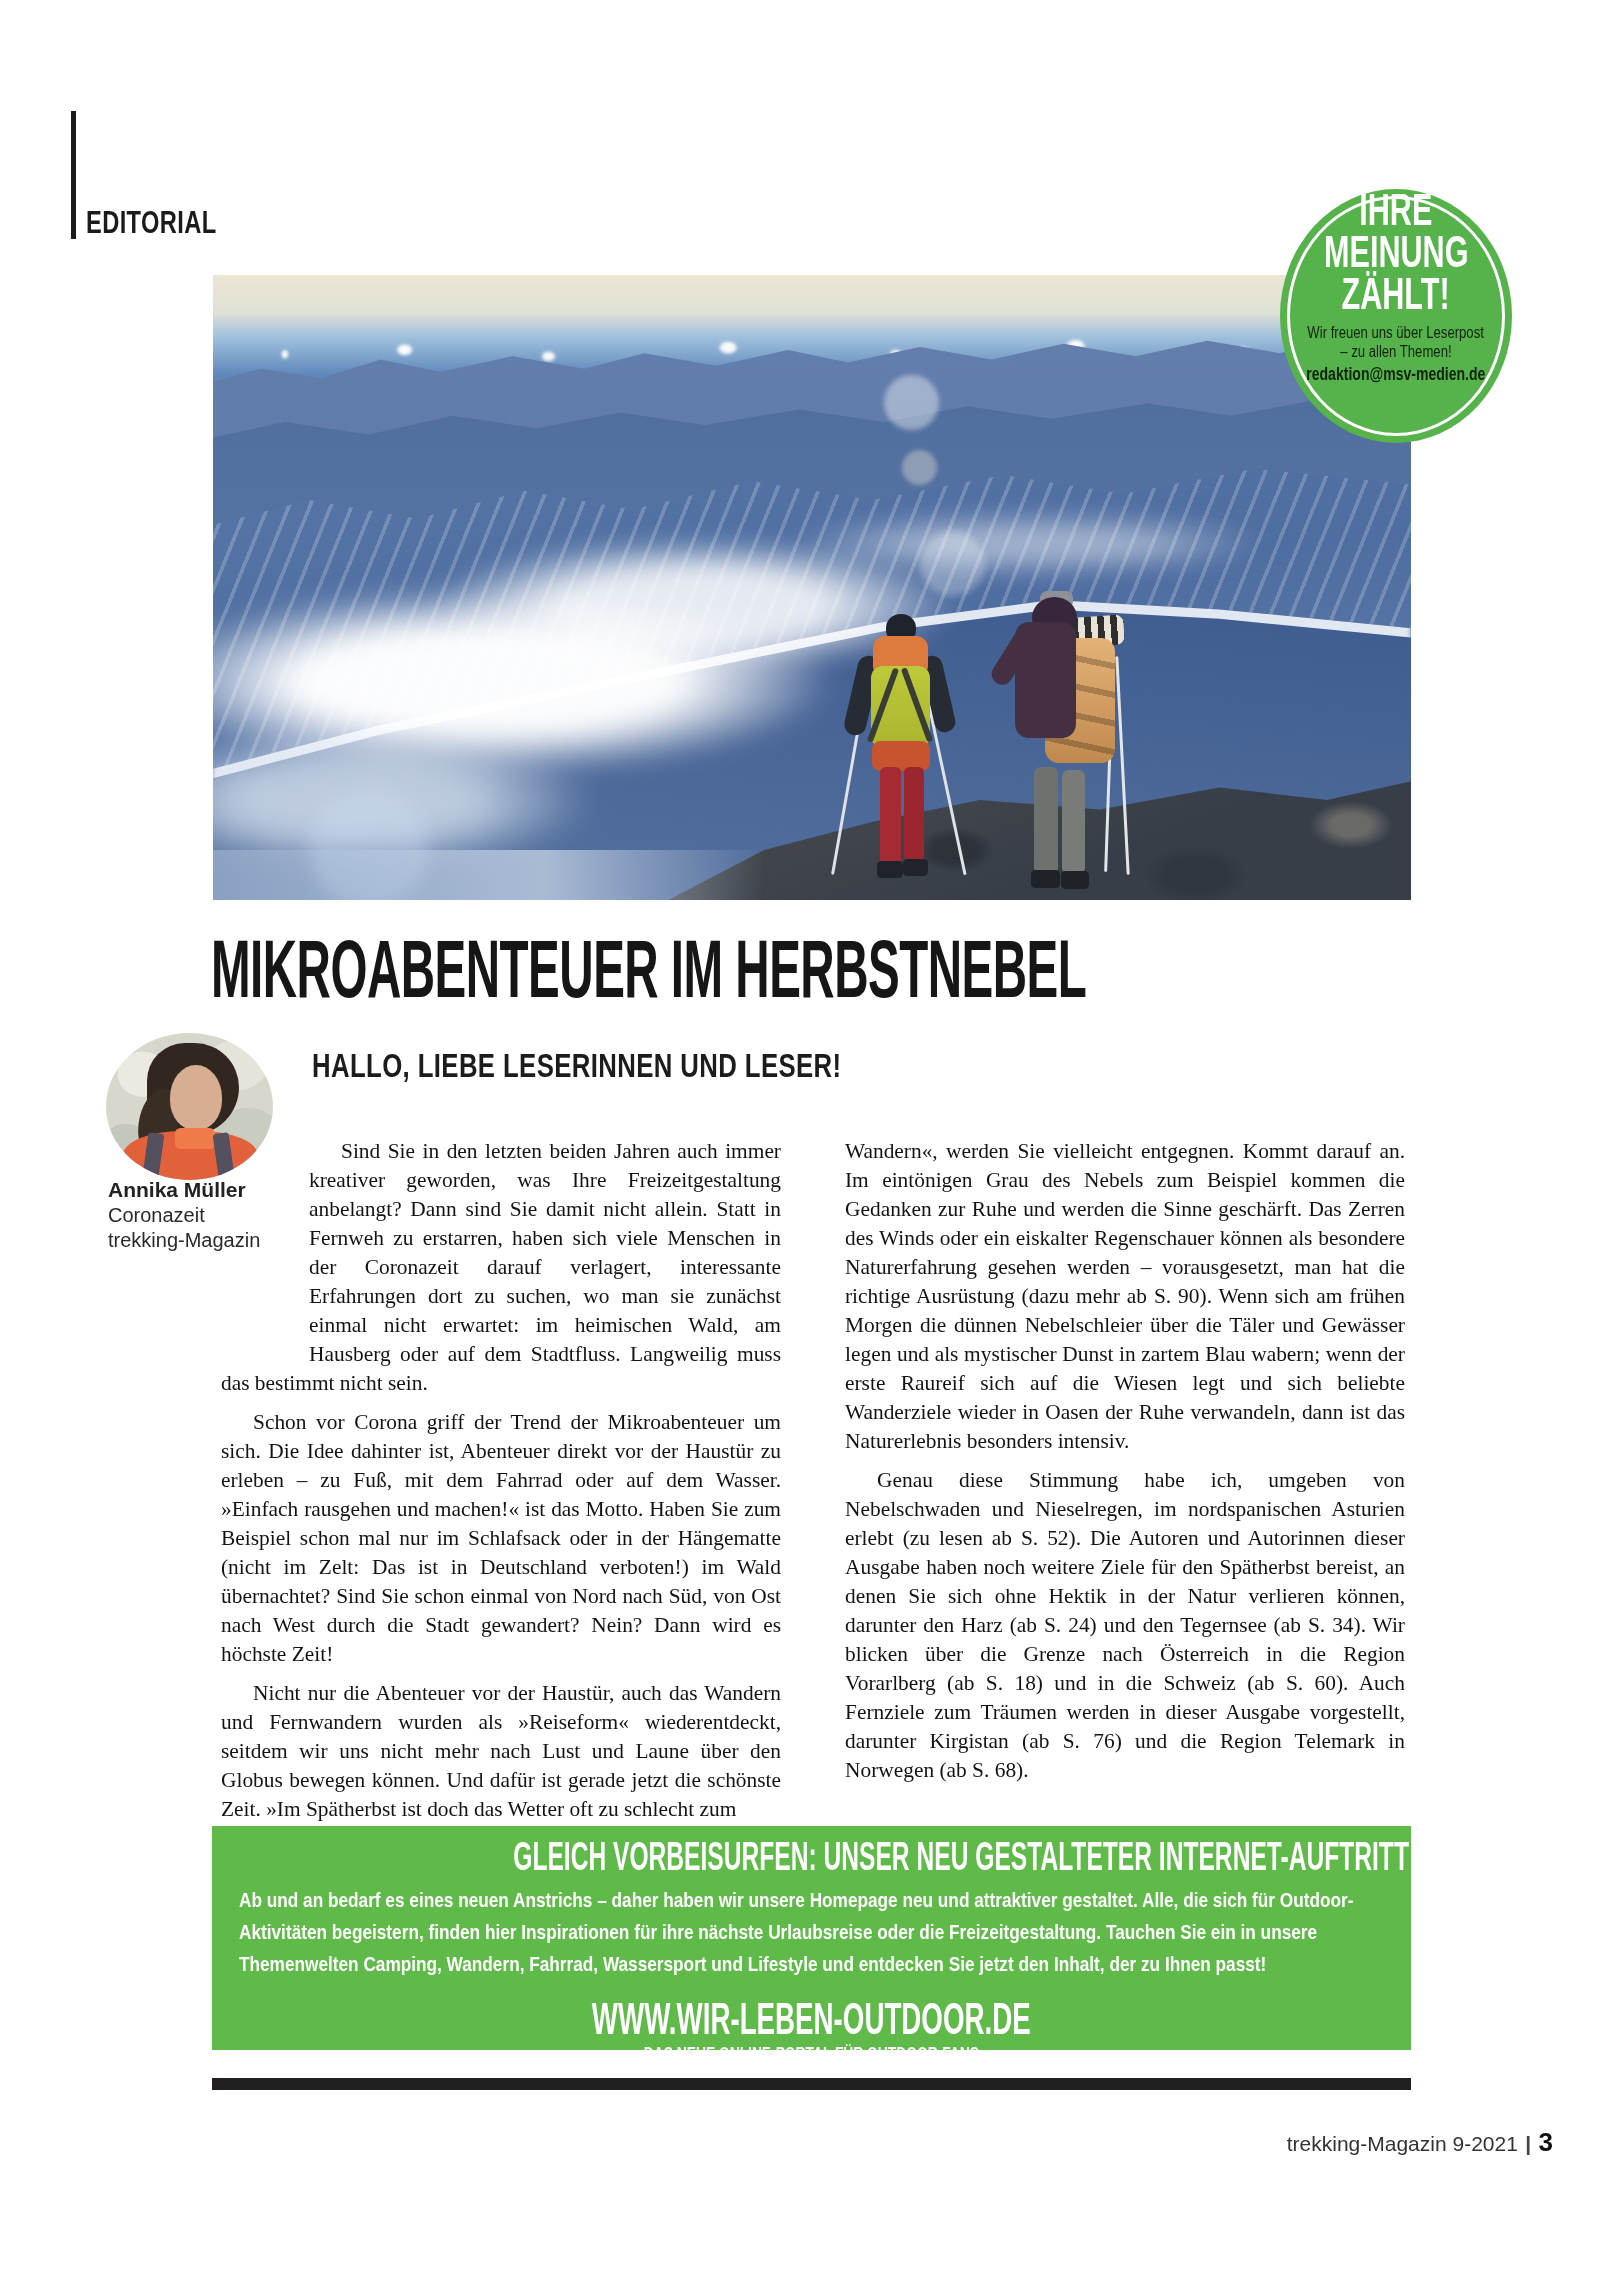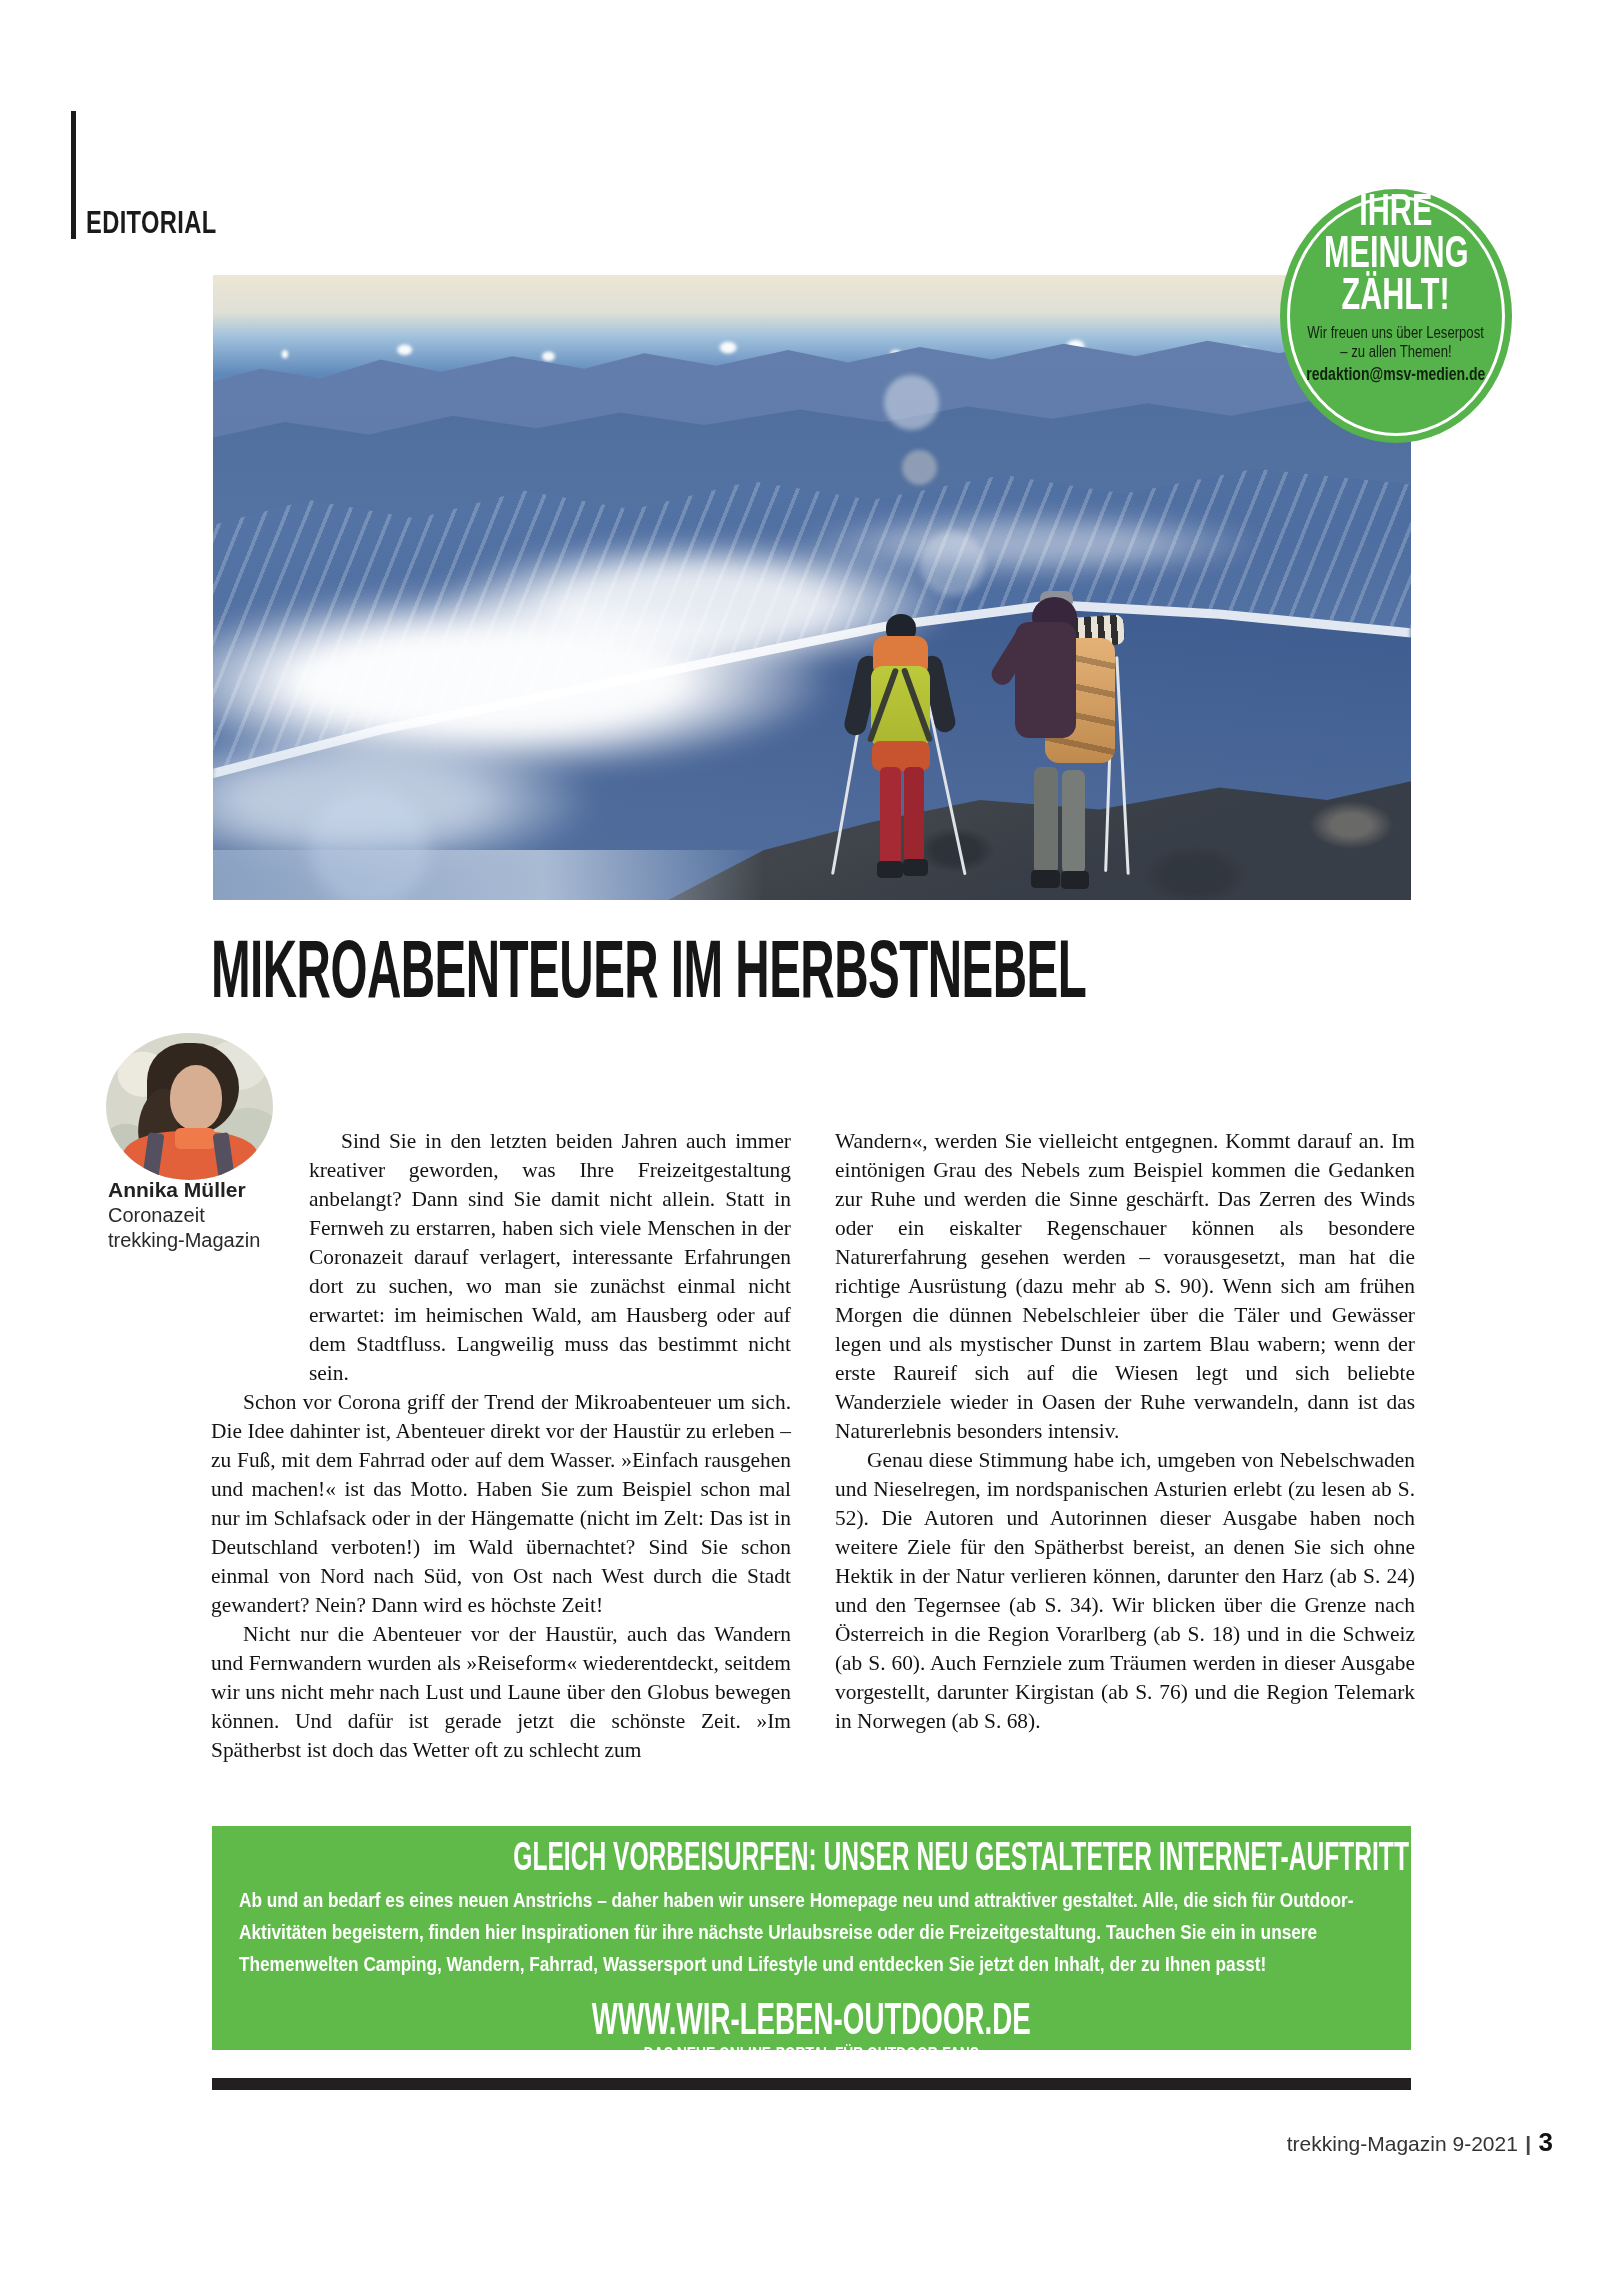--- a/index.html
+++ b/index.html
@@ -133,21 +133,21 @@
   .strapR{left:110px;top:100px;width:15.7px;height:51px;background:#545060;transform:rotate(-8deg);border-radius:3.7px;}
   .author-name{left:108px;top:1178px;font-size:21px;font-weight:bold;color:#222;}
   .author-role{left:108px;top:1204px;font-size:20px;color:#2a2a2a;}
   .author-org{left:108px;top:1229px;font-size:20px;color:#2a2a2a;}
 
   
   .columns{left:211px;top:1127px;width:1204px;display:flex;}
   .col{width:580px;font-family:"Liberation Serif",serif;font-size:21.4px;line-height:29px;
        text-align:justify;color:#131313;}
   .col-left{margin-right:44px;}
-  .col p{margin:0;text-indent:32px;}
+  .col p{margin:10px;text-indent:32px;}
   .float-spacer{float:left;width:98px;height:236px;}
 
   
   .banner{left:212px;top:1826px;width:1199px;height:224px;background:#60ba4a;overflow:hidden;
           text-align:center;color:#fff;}
   .banner-title{margin-top:10px;font-size:41px;font-weight:bold;line-height:1;}
   .banner-title .cond-c{transform:scaleX(0.60);}
   .banner-body{margin:6.5px 0 0 27px;width:1396px;transform:scaleX(0.82);transform-origin:0 0;
        text-align:left;font-size:21px;font-weight:bold;line-height:32px;}
   .banner-url{margin-top:17px;font-size:44px;font-weight:bold;line-height:1;}
@@ -227,20 +227,23 @@
     <div class="badge-big"><span class="cond-c">MEINUNG</span></div>
     <div class="badge-big"><span class="cond-c">ZÄHLT!</span></div>
     <div class="badge-small first"><span class="cond-c">Wir freuen uns über Leserpost</span></div>
     <div class="badge-small"><span class="cond-c">– zu allen Themen!</span></div>
     <div class="badge-mail"><span class="cond-c">redaktion@msv-medien.de</span></div>
   </div>
 
   <div class="abs headline">
     <span class="cond">MIKROABENTEUER IM HERBSTNEBEL</span>
   </div>
+  <div class="abs greeting">
+    <span class="cond">HALLO, LIEBE LESERINNEN UND LESER!</span>
+  </div>
 
   <div class="abs avatar">
     <div class="hair"></div>
     <div class="hair2"></div>
     <div class="face"></div>
     <div class="jacket-a"></div>
     <div class="collar"></div>
     <div class="strapL"></div>
     <div class="strapR"></div>
   </div>

